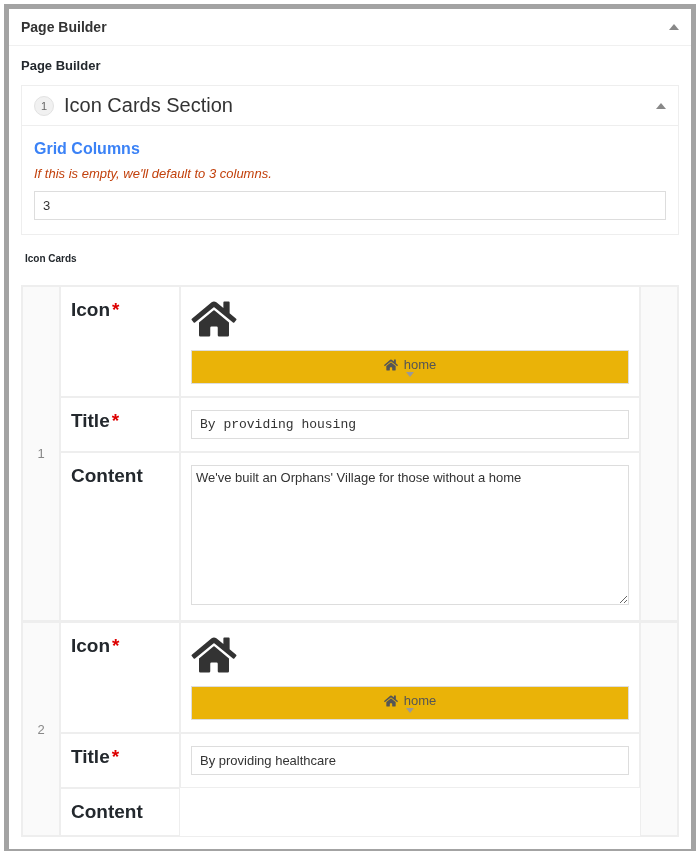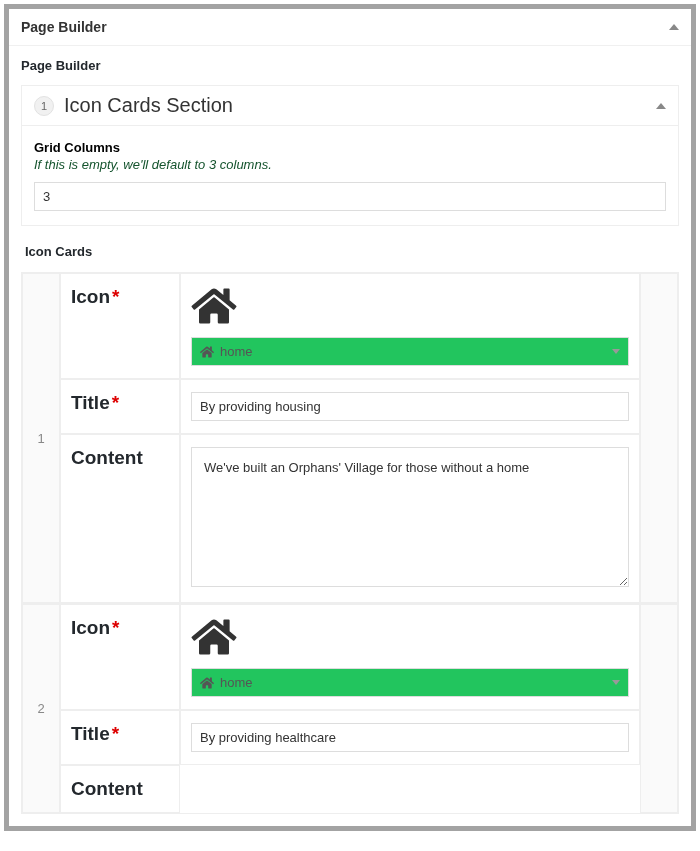--- a/index.html
+++ b/index.html
@@ -7,37 +7,37 @@
   .panel { border: 5px solid #a3a3a3; margin: 4px; }
   .panel-header { display: flex; align-items: center; justify-content: space-between; padding: 10px 12px; font-weight: 600; font-size: 14px; color: #333; border-bottom: 1px solid #f0f0f0; }
   .panel-body { padding: 12px; }
   .subtitle { font-weight: 600; font-size: 13px; color: #23282d; margin-bottom: 12px; }
   .section-row { display: flex; align-items: center; justify-content: space-between; padding: 8px 12px; border: 1px solid #eee; background: #fff; }
   .section-left { display: flex; align-items: center; gap: 10px; }
   .badge { display:inline-flex; align-items:center; justify-content:center; width:20px; height:20px; border-radius:10px; background:#f1f1f1; color:#666; font-size:11px; border:1px solid #e2e2e2; }
   .section-name { font-size: 20px; color: #333; }
   .caret-up { width: 0; height: 0; border-left: 5px solid transparent; border-right: 5px solid transparent; border-bottom: 6px solid #888; }
   .inner { border: 1px solid #eee; border-top: none; padding: 14px 12px; }
-  .field-label { font-weight: 600; font-size: 13px; color: #000000; }
-  .field-help { color: #14532d; font-style: italic; font-size: 13px; margin-top: 2px; }
+  .field-label { font-weight: 600; font-size: 16px; color: #3b82f6; }
+  .field-help { color: #c2410c; font-style: italic; font-size: 13px; margin-top: 8px; }
   .text-input { width: 100%; border: 1px solid #ddd; padding: 6px 8px; font-size: 13px; color: #333; margin-top: 10px; background: #fff; }
-  .cards-label { font-weight: 600; font-size: 13px; color: #23282d; margin: 18px 0 13px 4px; }
+  .cards-label { font-weight: 600; font-size: 10px; color: #23282d; margin: 18px 0 21px 4px; }
   .card-table { display: grid; grid-template-columns: 38px 120px 1fr 38px; border: 1px solid #eee; }
   .cell { border: 1px solid #eee; padding: 12px 10px; background: #fff; }
   .numcell { display:flex; align-items:center; justify-content:center; color:#888; font-size:13px; background:#fafafa; }
   .endcell { background:#fafafa; }
   .labelcell { font-weight:600; font-size:19px; color:#23282d; }
   .req { color: #d00; margin-left: 2px; }
   .icon-preview { margin-bottom: 8px; }
   .icon-preview svg { width: 46px; height: 40px; fill: #333; }
-  .select-like { display:flex; align-items:center; justify-content:space-between; border:1px solid #ddd; padding:6px 8px; width:100%; background:#22c55e; cursor:pointer; }
+  .select-like { display:flex; align-items:center; justify-content:space-between; border:1px solid #ddd; padding:6px 8px; width:100%; background:#eab308; cursor:pointer;flex-direction:column; }
   .select-left { display:flex; align-items:center; gap:6px; color:#555; font-size:13px; }
   .select-left svg { width:14px; height:14px; fill:#555; }
   .chev-down { width:0; height:0; border-left:4px solid transparent; border-right:4px solid transparent; border-top:5px solid #999; }
-  .textarea { width:100%; min-height:140px; border:1px solid #ddd; padding:12px; font-size:13px; color:#333; resize:vertical; font-family: inherit; background:#fff; }
+  .textarea { width:100%; min-height:140px; border:1px solid #ddd; padding:4px; font-size:13px; color:#333; resize:vertical; font-family: inherit; background:#fff; }
   .textarea.short { min-height: 56px; }
 </style>
 </head>
 <body>
 
 <div class="panel">
   <div class="panel-header">
     <span>Page Builder</span>
     <span class="caret-up"></span>
   </div>
@@ -81,21 +81,21 @@
           </span>
           <span class="chev-down"></span>
         </div>
       </div>
       <div class="cell endcell" style="grid-row: span 3;"></div>
 
       <div class="cell labelcell">
         <span>Title</span><span class="req">*</span>
       </div>
       <div class="cell">
-        <input class="text-input" style="margin-top: 0px;" type="text" value="By providing housing">
+        <input class="text-input" style="margin-top: 0px; font-family: Liberation Mono, monospace;" type="text" value="By providing housing">
       </div>
 
       <div class="cell labelcell">Content</div>
       <div class="cell">
         <textarea class="textarea" style="">We've built an Orphans' Village for those without a home</textarea>
       </div>
     </div>
 
     <div class="card-table" style="border-top:none">
       <div class="cell numcell" style="grid-row: span 3;">2</div>

